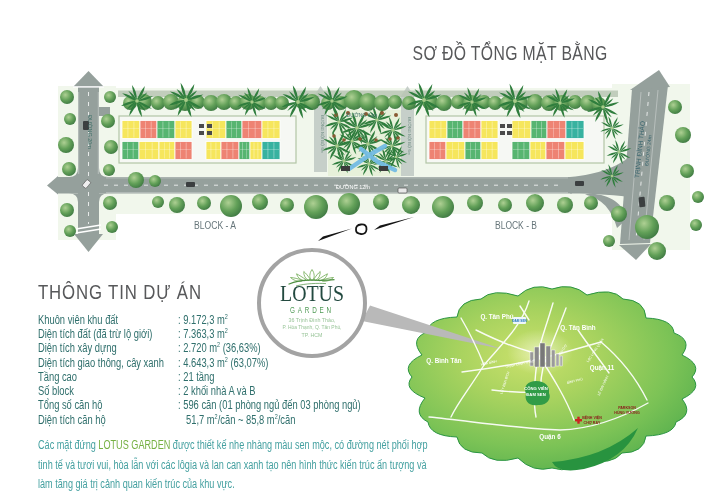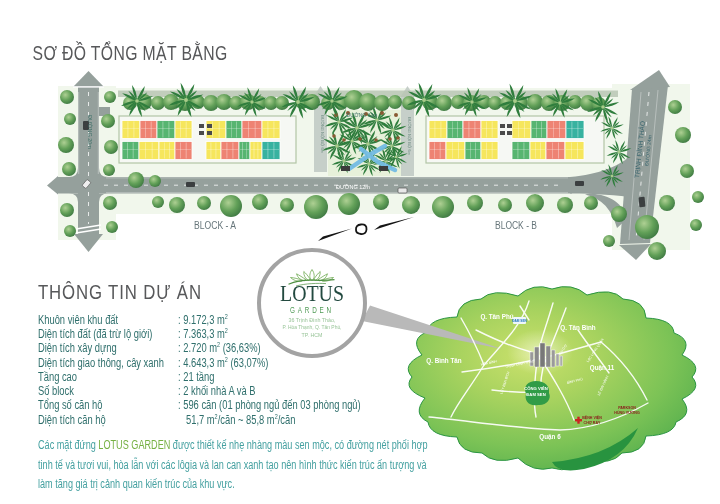--- a/index.html
+++ b/index.html
@@ -1,17 +1,17 @@
 <!DOCTYPE html>
 <html><head><meta charset="utf-8">
 <style>
 html,body{margin:0;padding:0;background:#ffffff;}
 #page{position:relative;width:720px;height:504px;overflow:hidden;background:#ffffff;
   font-family:"Liberation Sans",sans-serif;}
-#title{position:absolute;left:0;top:41px;width:640px;text-align:left;white-space:nowrap;}
+#title{position:absolute;left:0;top:41px;width:640px;text-align:right;white-space:nowrap;}
 #title span{display:inline-block;font-size:21px;letter-spacing:0.5px;color:#57585a;
   transform:scaleX(0.75);}
 #h2{position:absolute;left:38px;top:281px;font-size:19.5px;letter-spacing:1px;color:#57585a;
   transform:scaleX(0.86);transform-origin:left top;white-space:nowrap;}
 .lab{position:absolute;left:38px;font-size:12px;color:#2f6f6c;transform:scaleX(0.78);
   transform-origin:left top;white-space:nowrap;line-height:12px;}
 .val{position:absolute;left:178px;font-size:12px;color:#2f6f6c;transform:scaleX(0.78);
   transform-origin:left top;white-space:nowrap;line-height:12px;}
 .val sup{font-size:7px;line-height:0;}
 #para{position:absolute;left:38px;top:436px;font-size:12px;line-height:19.7px;color:#44a0a0;

